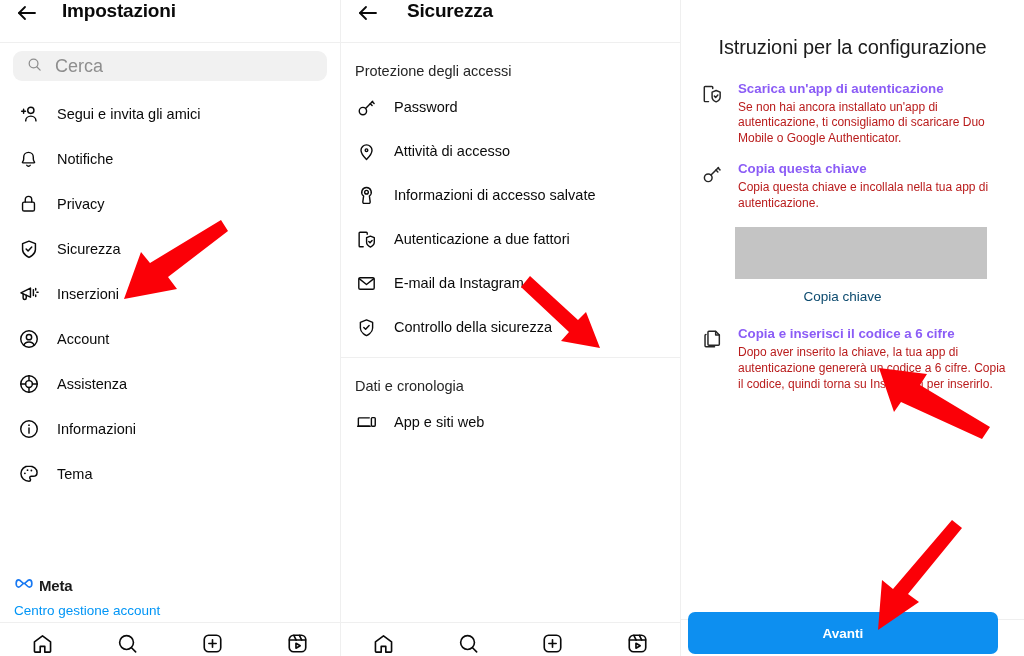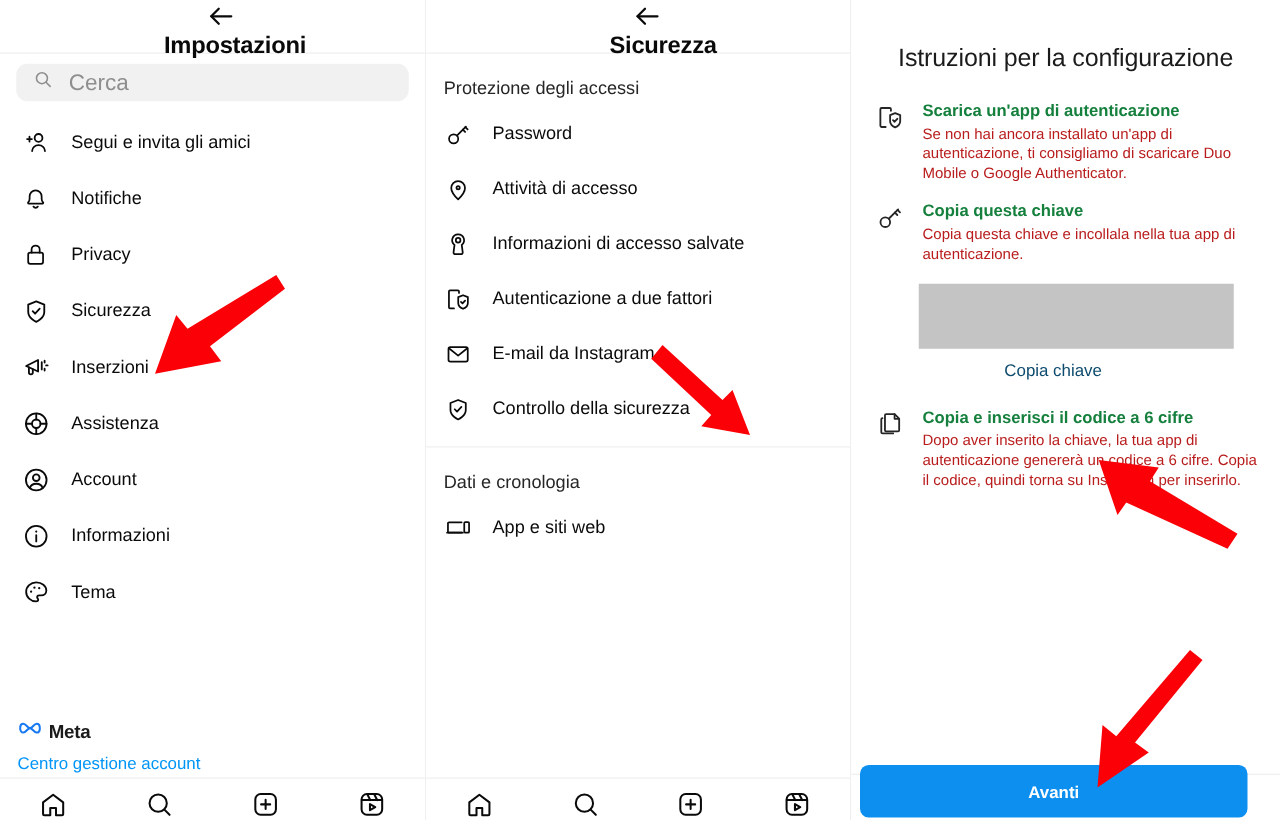--- a/index.html
+++ b/index.html
@@ -23,24 +23,22 @@
     background: #ffffff;
     overflow: hidden;
   }
   .panel-1 { width: 341px; border-right: 1px solid #efefef; }
   .panel-2 { width: 340px; border-right: 1px solid #efefef; }
   .panel-3 { width: 343px; }
 
   
   .hdr {
     display: flex;
-    align-items: center;
     height: 42px;
     padding-left: 14px;
-    flex-direction: column;
   }
   .back-arrow {
     width: 26px; height: 26px;
     flex: 0 0 26px;
     display: flex; align-items: center; justify-content: center;
     cursor: pointer;
   }
   .hdr-title {
     font-size: 19px;
     font-weight: bold;
@@ -149,21 +147,21 @@
     display: flex;
     gap: 13px;
     margin-bottom: 14px;
     padding-left: 4px;
   }
   .instr .ico { width: 24px; flex: 0 0 24px; padding-top: 2px; }
   .instr-txt { flex: 1; }
   .instr-title {
     font-size: 13.3px;
     font-weight: bold;
-    color: #15803d;
+    color: #8b5cf6;
     margin-bottom: 2px;
     line-height: 1.25;
   }
   .instr-desc {
     font-size: 12px;
     color: #b91c1c;
     line-height: 1.32;
   }
   .key-box {
     height: 52px;
@@ -289,36 +287,36 @@
               <path d="M16.8 7.4v6.3M19.3 6v1.6M19.3 13.1v1.6M20.6 10.2h1.3"></path>
             </svg>
         </span>
         <span class="lbl">Inserzioni</span>
       </div>
 
       <div class="row">
         <span class="ico">
           <svg width="22" height="22" viewBox="0 0 24 24" fill="none" stroke="#0a0a0a" stroke-width="1.6" stroke-linecap="round" stroke-linejoin="round">
               <circle cx="12" cy="12" r="9"></circle>
+              <circle cx="12" cy="10" r="2.9"></circle>
+              <path d="M6.4 19c.7-2.3 2.9-3.7 5.6-3.7s4.9 1.4 5.6 3.7"></path>
+            </svg>
+        </span>
+        <span class="lbl">Account</span>
+      </div>
+
+      <div class="row">
+        <span class="ico">
+          <svg width="22" height="22" viewBox="0 0 24 24" fill="none" stroke="#0a0a0a" stroke-width="1.6" stroke-linecap="round" stroke-linejoin="round">
+              <circle cx="12" cy="12" r="9"></circle>
               <circle cx="12" cy="12" r="3.7"></circle>
               <path d="M12 3.1v5.2M12 15.7v5.2M3.1 12h5.2M15.7 12h5.2"></path>
             </svg>
         </span>
         <span class="lbl">Assistenza</span>
-      </div>
-
-      <div class="row">
-        <span class="ico">
-          <svg width="22" height="22" viewBox="0 0 24 24" fill="none" stroke="#0a0a0a" stroke-width="1.6" stroke-linecap="round" stroke-linejoin="round">
-              <circle cx="12" cy="12" r="9"></circle>
-              <circle cx="12" cy="10" r="2.9"></circle>
-              <path d="M6.4 19c.7-2.3 2.9-3.7 5.6-3.7s4.9 1.4 5.6 3.7"></path>
-            </svg>
-        </span>
-        <span class="lbl">Account</span>
       </div>
 
       <div class="row">
         <span class="ico">
           <svg width="22" height="22" viewBox="0 0 24 24" fill="none" stroke="#0a0a0a" stroke-width="1.6" stroke-linecap="round" stroke-linejoin="round">
               <circle cx="12" cy="12" r="9"></circle>
               <path d="M12 11v5.5"></path>
               <circle cx="12" cy="7.9" r="0.95" fill="#0a0a0a" stroke="none"></circle>
             </svg>
         </span>

